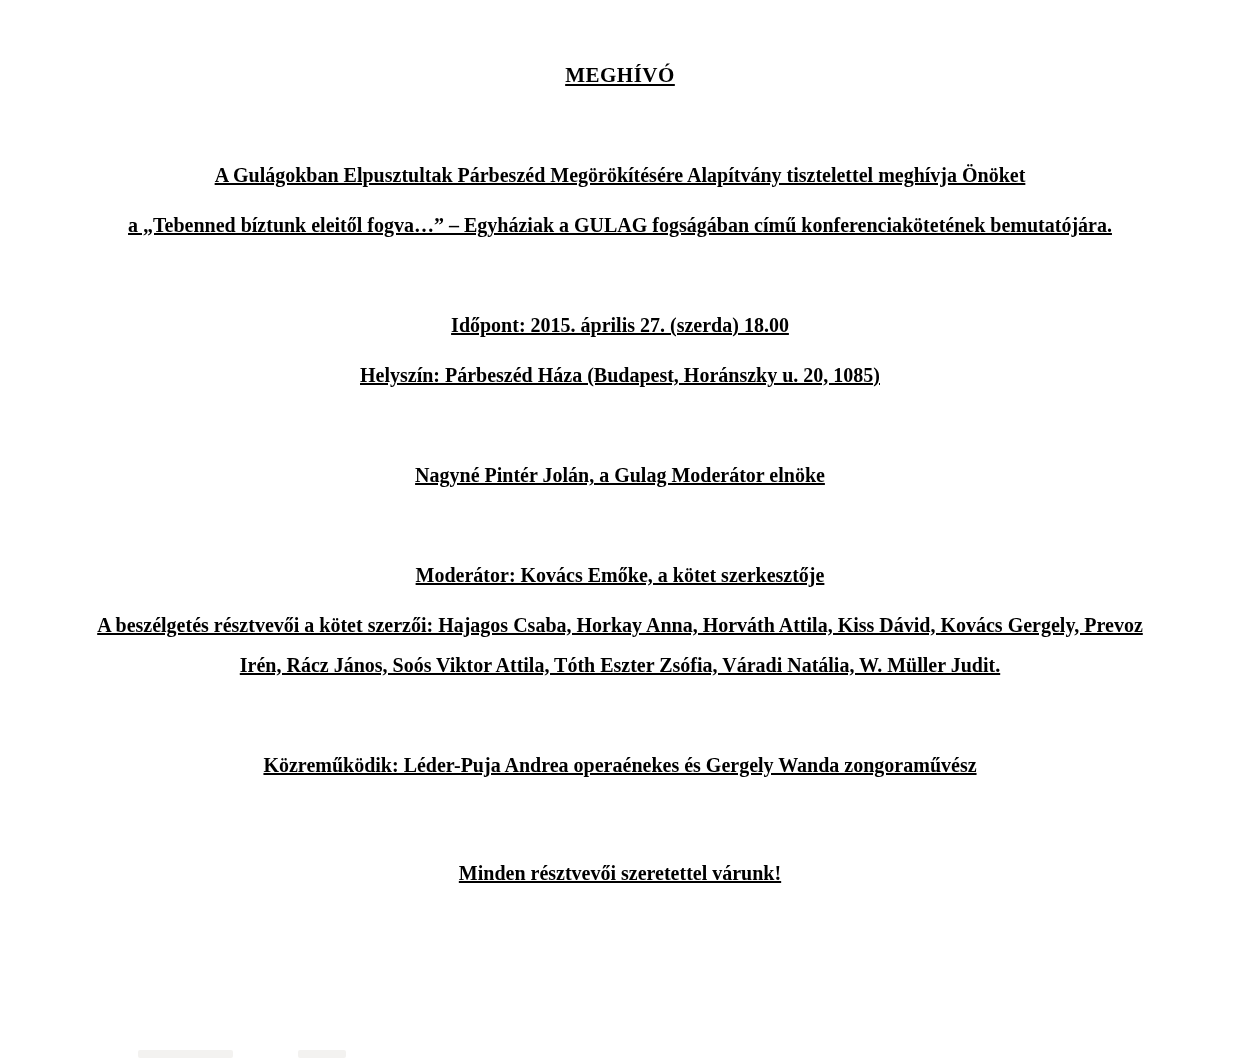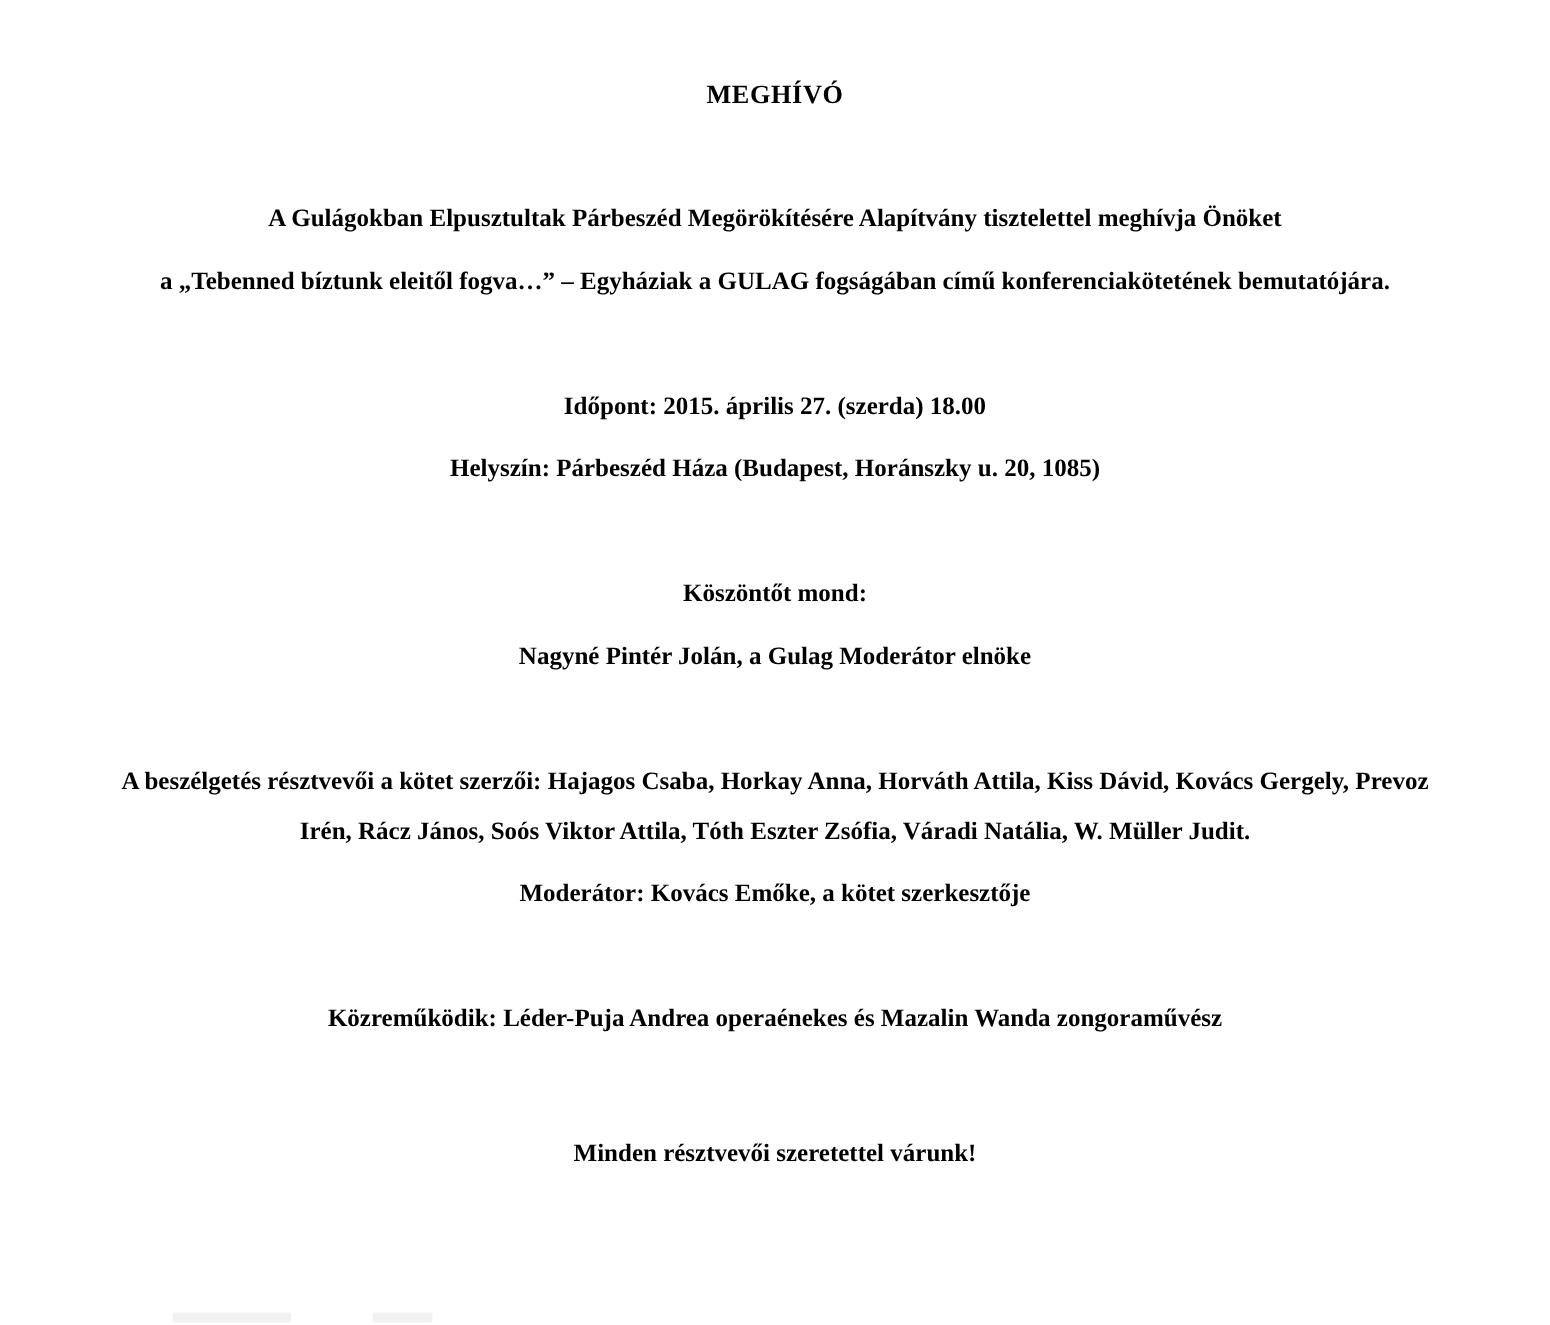--- a/index.html
+++ b/index.html
@@ -13,20 +13,21 @@
     overflow: hidden;
     position: relative;
     font-family: "Liberation Serif", "DejaVu Serif", serif;
     font-weight: bold;
     color: #000000;
   }
   .page {
     box-sizing: border-box;
     width: 1240px;
     padding: 55px 84px 0 84px;
+    text-decoration: underline;
   }
   .para {
     margin: 0 0 10px 0;
     font-size: 20px;
     line-height: 40px;
     text-align: center;
     font-weight: bold;
   }
   .title {
     font-size: 21px;
@@ -68,33 +69,32 @@
   <p class="para">a „Tebenned bíztunk eleitől fogva…” – Egyháziak a GULAG fogságában című konferenciakötetének bemutatójára.</p>
 
   <div class="spacer"></div>
 
   <p class="para">Időpont: 2015. április 27. (szerda) 18.00</p>
 
   <p class="para">Helyszín: Párbeszéd Háza (Budapest, Horánszky u. 20, 1085)</p>
 
   <div class="spacer"></div>
 
-  <p class="para">Köszöntőt mond:</p>
 
   <p class="para">Nagyné Pintér Jolán, a Gulag Moderátor elnöke</p>
 
   <div class="spacer"></div>
 
+  <p class="para">Moderátor: Kovács Emőke, a kötet szerkesztője</p>
+
   <p class="para">A beszélgetés résztvevői a kötet szerzői: Hajagos Csaba, Horkay Anna, Horváth Attila, Kiss Dávid, Kovács Gergely, Prevoz Irén, Rácz János, Soós Viktor Attila, Tóth Eszter Zsófia, Váradi Natália, W. Müller Judit.</p>
-
-  <p class="para">Moderátor: Kovács Emőke, a kötet szerkesztője</p>
 
   <div class="spacer"></div>
 
-  <p class="para">Közreműködik: Léder-Puja Andrea operaénekes és Mazalin Wanda zongoraművész</p>
+  <p class="para">Közreműködik: Léder-Puja Andrea operaénekes és Gergely Wanda zongoraművész</p>
 
   <div class="spacer spacer-lg"></div>
 
   <p class="para">Minden résztvevői szeretettel várunk!</p>
 
 
 </div>
 
 <div class="edge-artifact a1"></div>
 <div class="edge-artifact a2"></div>

